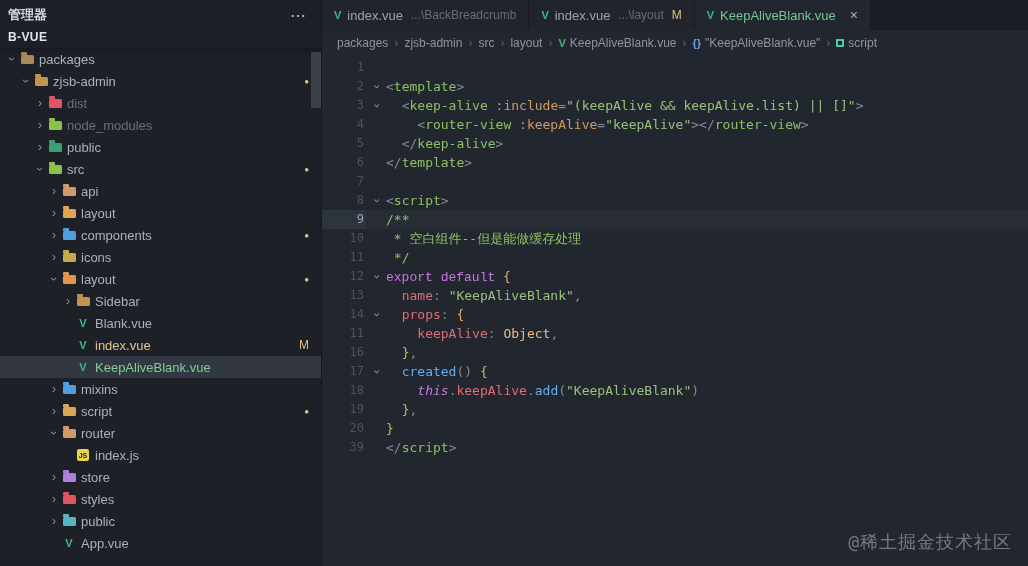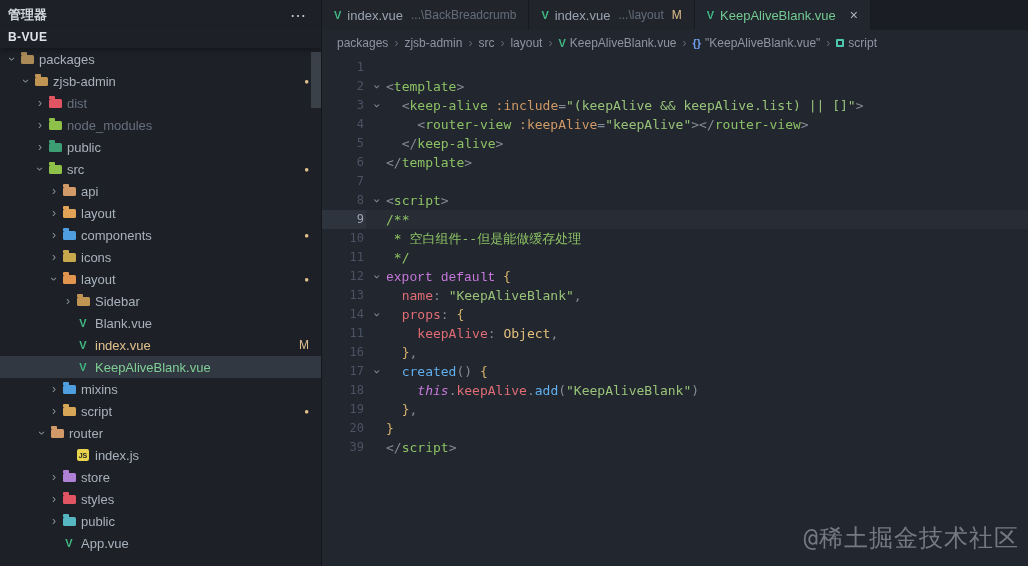--- a/index.html
+++ b/index.html
@@ -82,21 +82,21 @@
   .tok.tg { color: var(--tok-tag, #8cc265); }
   .tok.at { color: var(--tok-attr, #d19a66); }
   .tok.st { color: var(--tok-string, #98c379); }
   .tok.cm { color: var(--tok-comment, #8cc265); }
   .tok.kw { color: var(--tok-keyword, #c678dd); font-family: Liberation Mono, monospace; }
   .tok.th { color: var(--tok-keyword, #c678dd); font-style:italic; }
   .tok.pr { color: var(--tok-prop, #e06c75); }
   .tok.fn { color: var(--tok-fn, #61afef); }
   .tok.cl { color: var(--tok-class, #e5c07b); }
   .tok.br { color: var(--tok-brace, #d5b06b); }
-  .watermark { position:absolute; right:9px; bottom:12px; font-size:24px;
+  .watermark { position:absolute; right:16px; bottom:12px; font-size:18px;
     color:rgba(195,203,215,.5); letter-spacing:1px; }
 </style>
 </head>
 <body>
 
 <div class="app">
 
   <div class="sidebar">
     <div class="sb-title-row">
       <span>管理器</span>
@@ -216,21 +216,21 @@
           <span class="tree-label">mixins</span>
         </div>
         <div class="tree-row" style="padding-left: 48px;">
           <span class="chev">›</span>
           <span class="tree-icon">
             <span class="folder" style="background: rgb(216, 166, 87);"></span>
           </span>
           <span class="tree-label">script</span>
           <span class="tree-badge dot">●</span>
         </div>
-        <div class="tree-row" style="padding-left: 36px;">
+        <div class="tree-row" style="padding-left: 48px;">
           <span class="chev down">›</span>
           <span class="tree-icon">
             <span class="folder" style="background: rgb(210, 154, 104);"></span>
           </span>
           <span class="tree-label">router</span>
         </div>
         <div class="tree-row" style="padding-left: 62px;">
           <span class="chev"></span>
           <span class="tree-icon">
             <span class="js-icon">JS</span>

